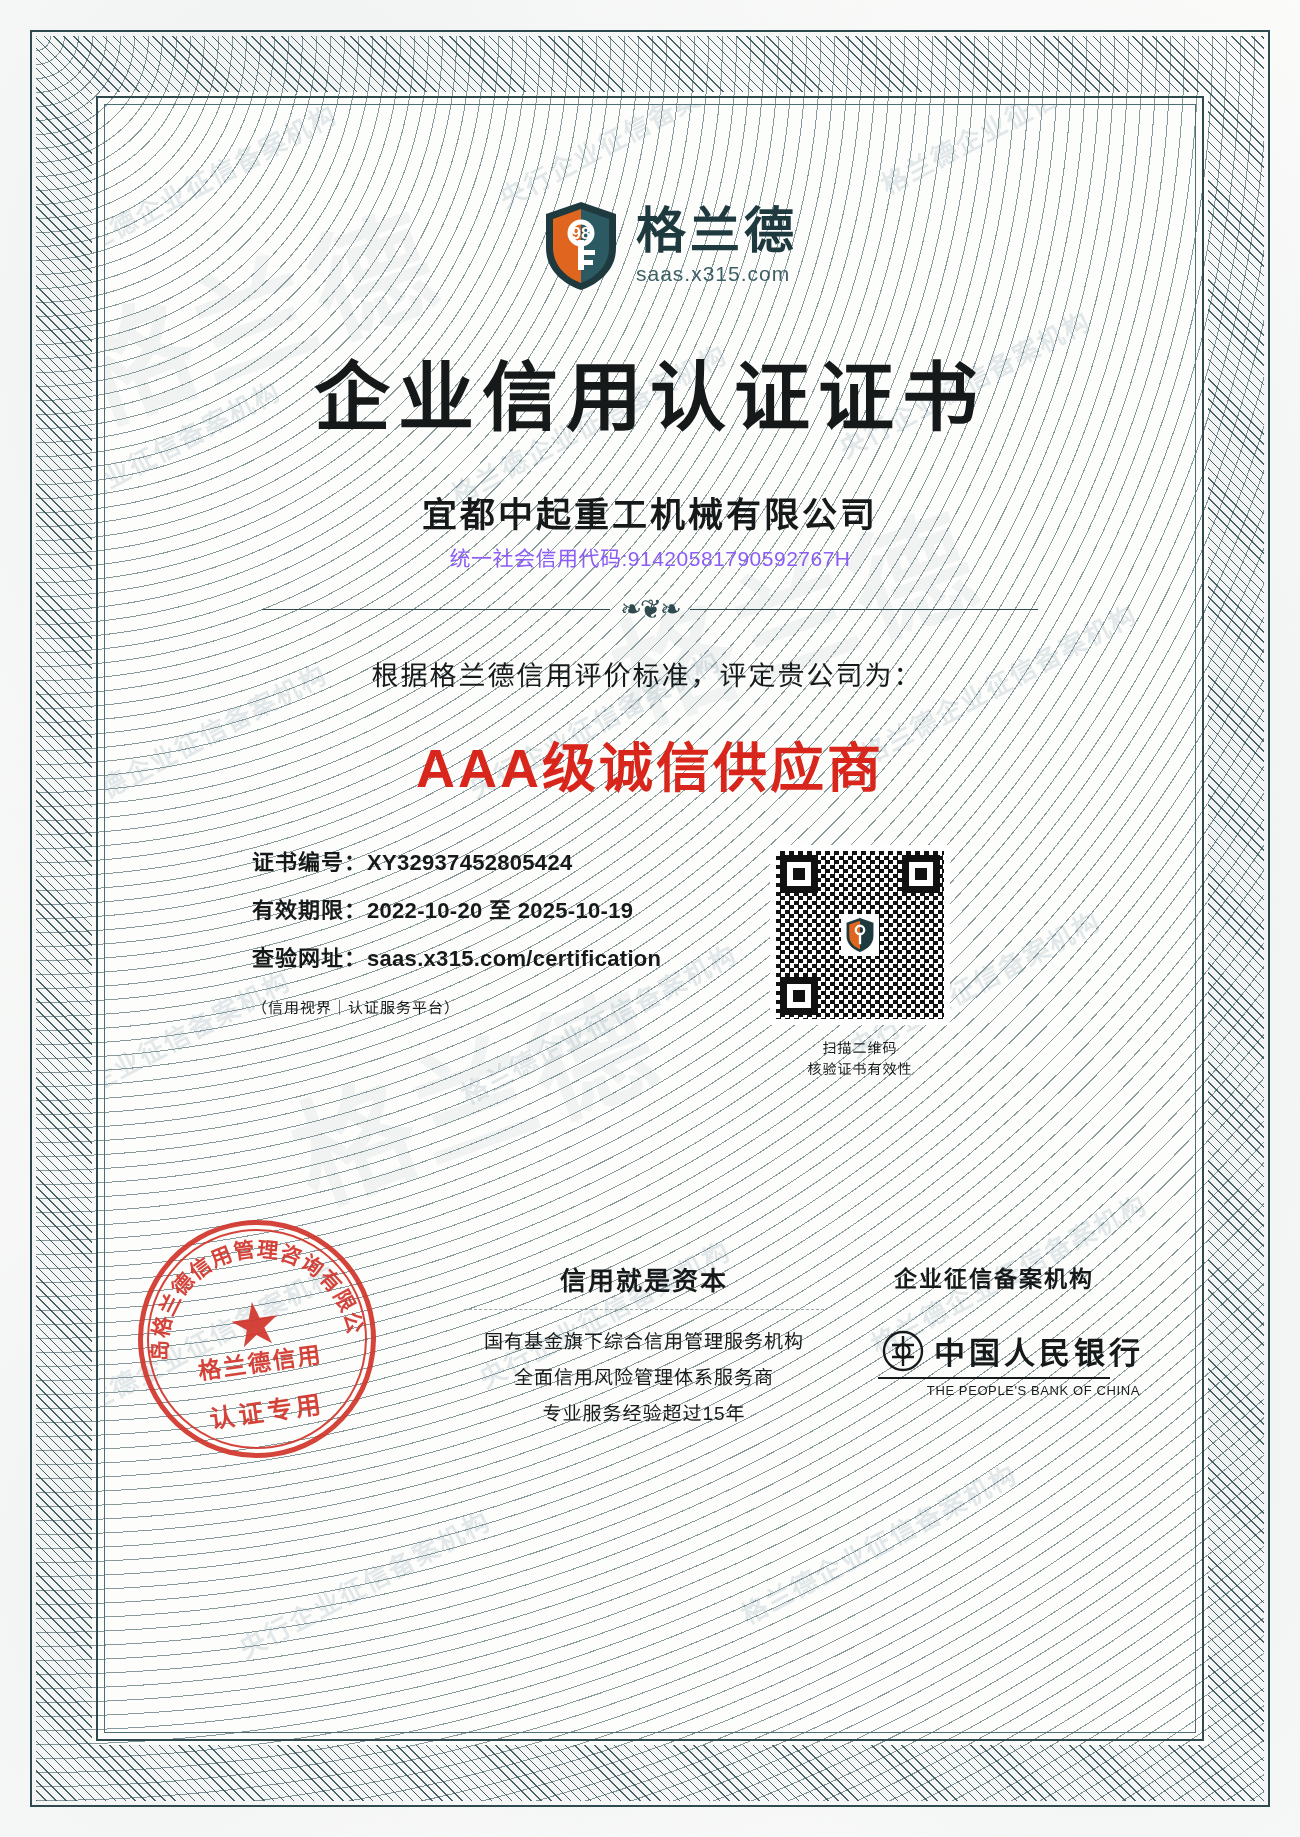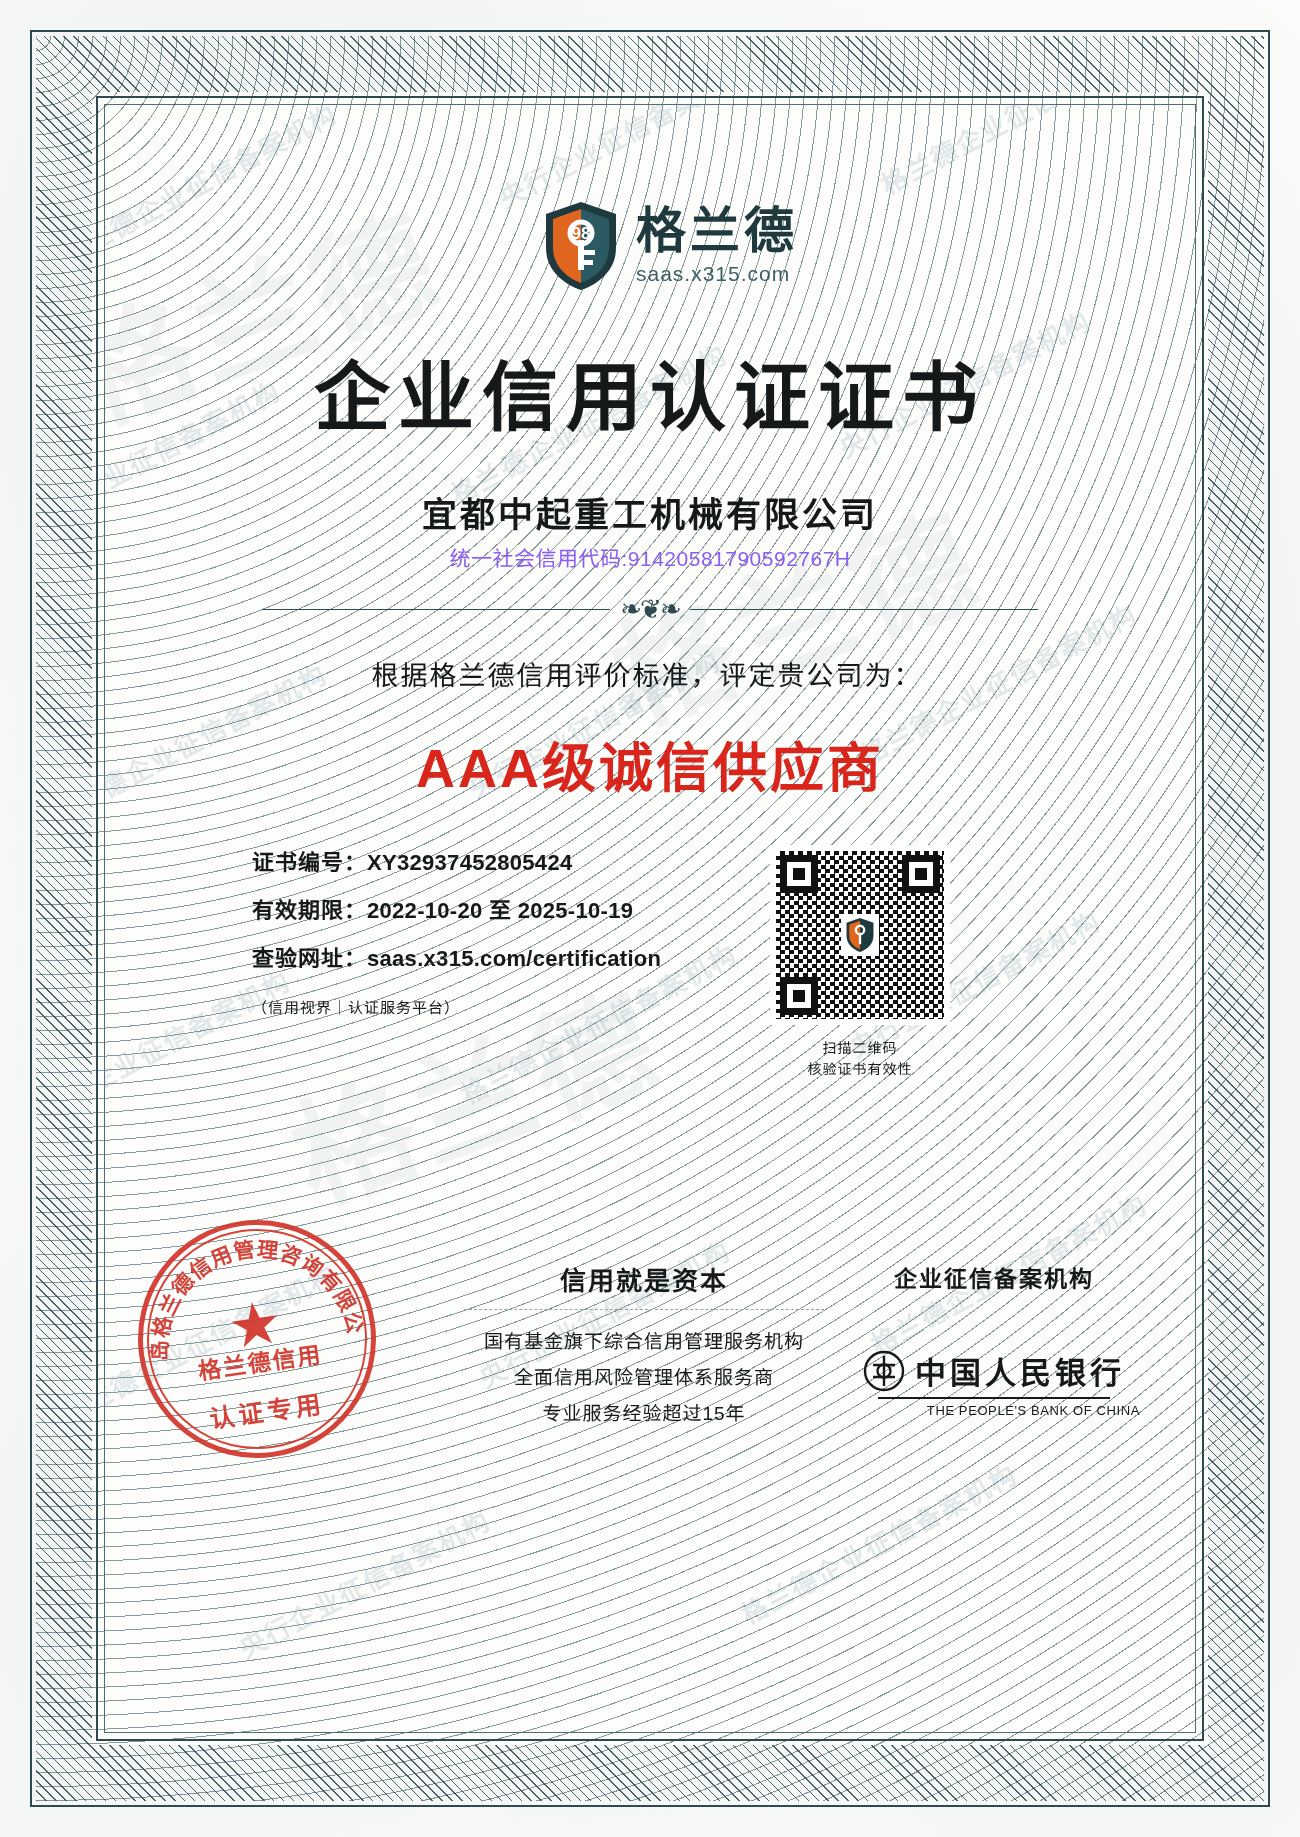--- a/index.html
+++ b/index.html
@@ -407,24 +407,24 @@
     width: 300px;
     text-align: center;
   }
   .bank-title {
     font-size: 23px;
     font-weight: 700;
     color: #16191a;
     letter-spacing: 2px;
   }
   .bank-logo-row {
-    margin-top: 54px;
+    margin-top: 34px;
     display: flex;
     align-items: center;
-    justify-content: center;
+    justify-content: flex-end;
     gap: 10px;
   }
   .bank-mark svg { display: block; }
   .bank-cn {
     font-size: 31px;
     font-weight: 700;
     color: #16191a;
     letter-spacing: 4px;
   }
   .bank-en {

